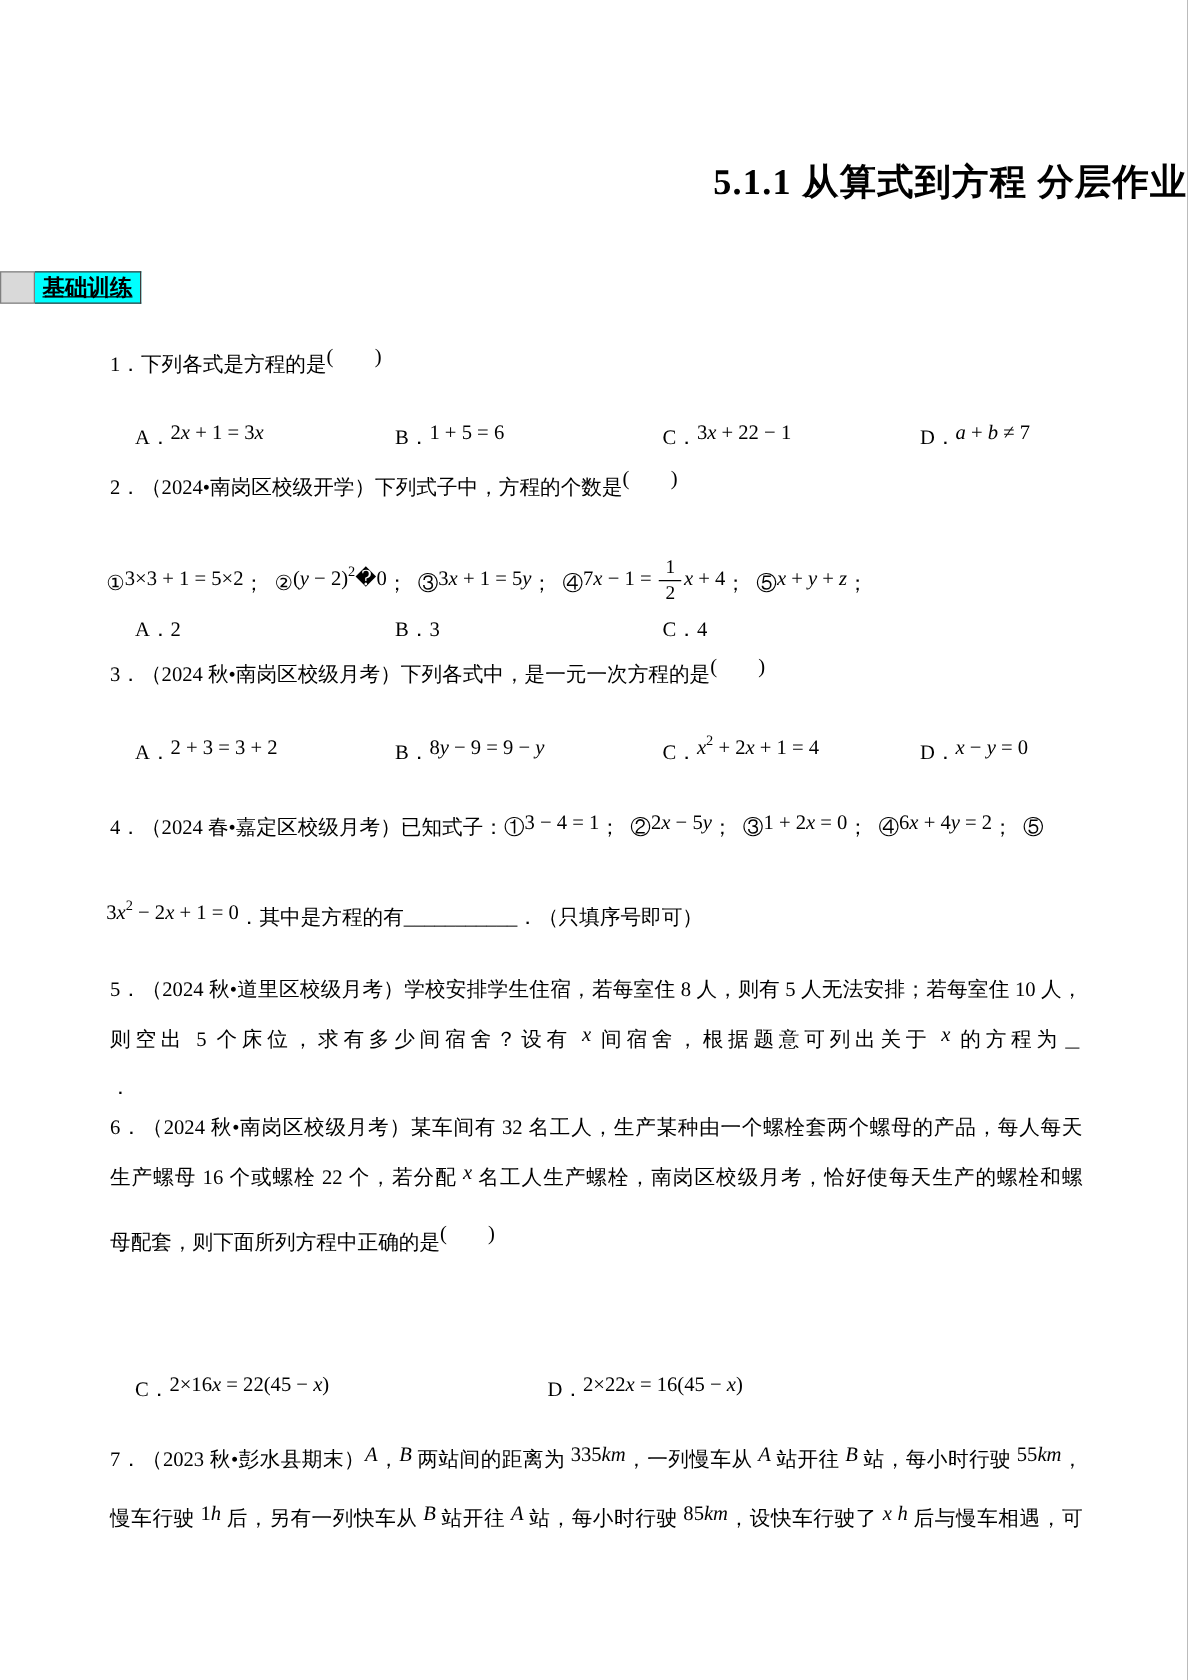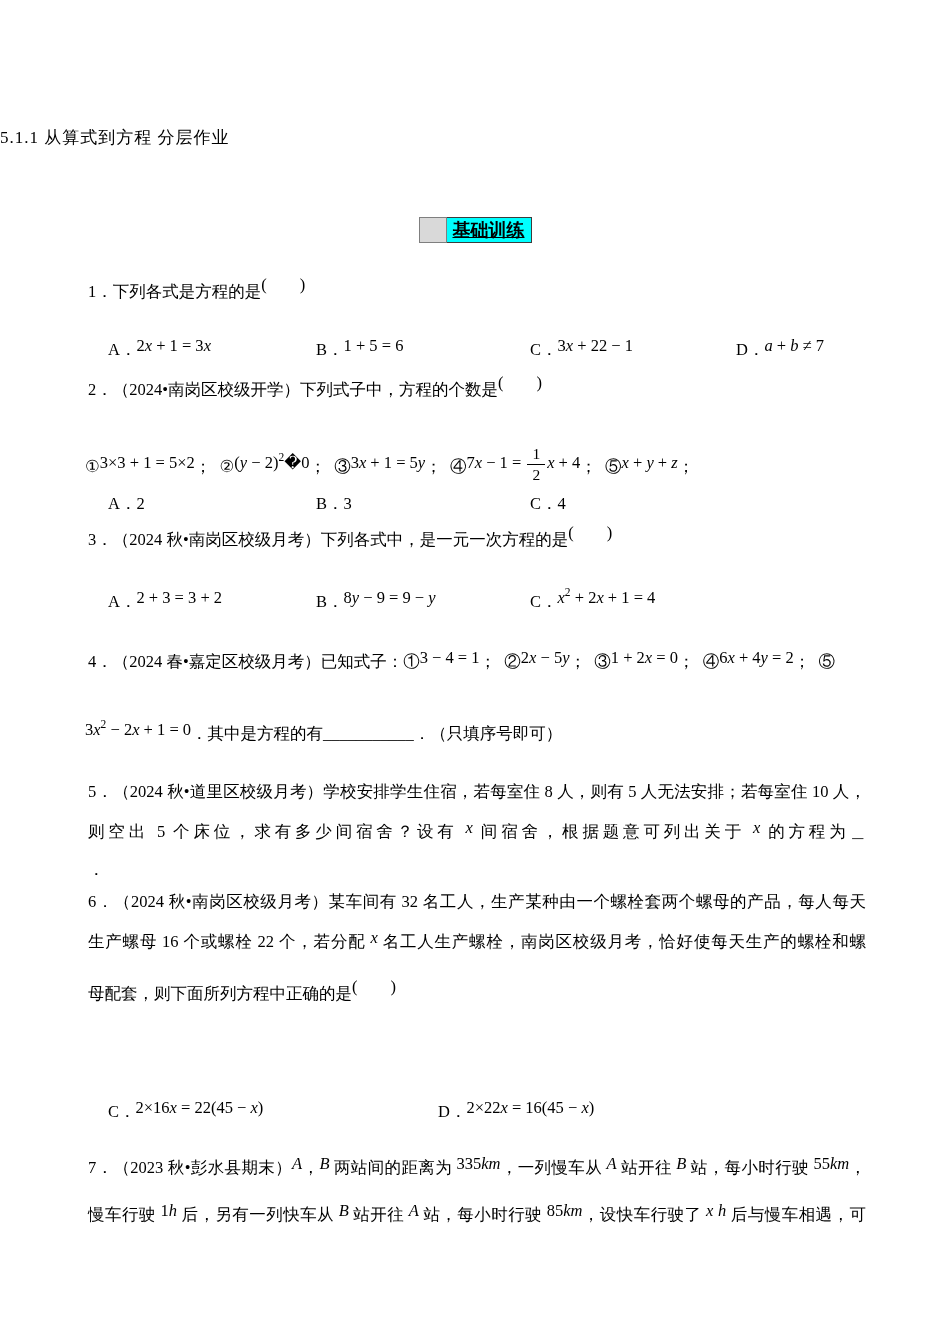--- a/index.html
+++ b/index.html
@@ -3,24 +3,24 @@
 <meta charset="utf-8">
 <style>
   html,body { margin:0; padding:0; background:#888; }
   .page {
     position:relative; width:950px; height:1344px; margin:0 auto;
     background:#ffffff; overflow:hidden;
     font-family:"Liberation Serif","DejaVu Serif",serif; color:#000;
   }
   .title {
     position:absolute; top:126px; left:0; width:100%;
-    text-align:left; font-size:17px; font-weight:normal; letter-spacing:1px;
+    text-align:right; font-size:29px; font-weight:bold; letter-spacing:1px;
   }
   .badge-wrap { position:absolute; top:217px; left:0; width:100%;
-    display:flex; justify-content:center; }
+    display:flex; justify-content:flex-start; }
   .badge-inner { display:flex; align-items:stretch; height:26px; }
   .badge-box { width:28px; background:#d9d9d9; border:1px solid #7f7f7f; box-sizing:border-box; }
   .badge-label {
     background:#00ffff; border:1px solid #3c3c3c; border-left:none; box-sizing:border-box;
     font-size:18px; font-weight:bold; text-decoration:underline;
     line-height:24px; padding:0 6px; color:#000;
   }
   .line {
     position:absolute; left:88px; width:778px;
     font-size:16.5px; line-height:24px; white-space:pre-wrap;
@@ -69,20 +69,21 @@
       <div class="opt"><span class="t">A．2</span></div>
       <div class="opt"><span class="t">B．3</span></div>
       <div class="opt"><span class="t">C．4</span></div>
     </div>
 
   <div class="line" style="top:528px"><span class="t">3．（2024 秋•南岗区校级月考）下列各式中，是一元一次方程的是</span><span class="p">(        )</span></div>
   <div class="optrow cols4" style="top:590px">
       <div class="opt"><span class="t">A．</span><span class="m">2 + 3 = 3 + 2</span></div>
       <div class="opt"><span class="t">B．</span><span class="m">8<i>y</i> − 9 = 9 − <i>y</i></span></div>
       <div class="opt"><span class="t">C．</span><span class="m"><i>x</i></span><span class="s">2</span><span class="m"> + 2<i>x</i> + 1 = 4</span></div>
+      <div class="opt"><span class="t">D．</span><span class="m"><i>x</i> − <i>y</i> = 0</span></div>
     </div>
 
   <div class="line" style="top:650px"><span class="t">4．（2024 春•嘉定区校级月考）已知式子：①</span><span class="m">3 − 4 = 1</span><span class="t">；  ②</span><span class="m">2<i>x</i> − 5<i>y</i></span><span class="t">；  ③</span><span class="m">1 + 2<i>x</i> = 0</span><span class="t">；  ④</span><span class="m">6<i>x</i> + 4<i>y</i> = 2</span><span class="t">；  ⑤</span></div>
   <div class="line" style="top:722px;left:85px"><span class="m">3<i>x</i></span><span class="s">2</span><span class="m"> − 2<i>x</i> + 1 = 0</span><span class="t">．其中是方程的有</span><span class="blank">___________</span><span class="t">．（只填序号即可）</span></div>
 
   <div class="line just" style="top:780px"><span class="t">5．（2024 秋•道里区校级月考）学校安排学生住宿，若每室住 8 人，则有 5 人无法安排；若每室住 10 人，</span></div>
   <div class="line just" style="top:820px"><span class="t">则空出 5 个床位，求有多少间宿舍？设有 </span><span class="m"><i>x</i></span><span class="t"> 间宿舍，根据题意可列出关于 </span><span class="m"><i>x</i></span><span class="t"> 的方程为＿</span></div>
   <div class="line" style="top:858px"><span class="t">．</span></div>
 
   <div class="line just" style="top:890px"><span class="t">6．（2024 秋•南岗区校级月考）某车间有 32 名工人，生产某种由一个螺栓套两个螺母的产品，每人每天</span></div>

